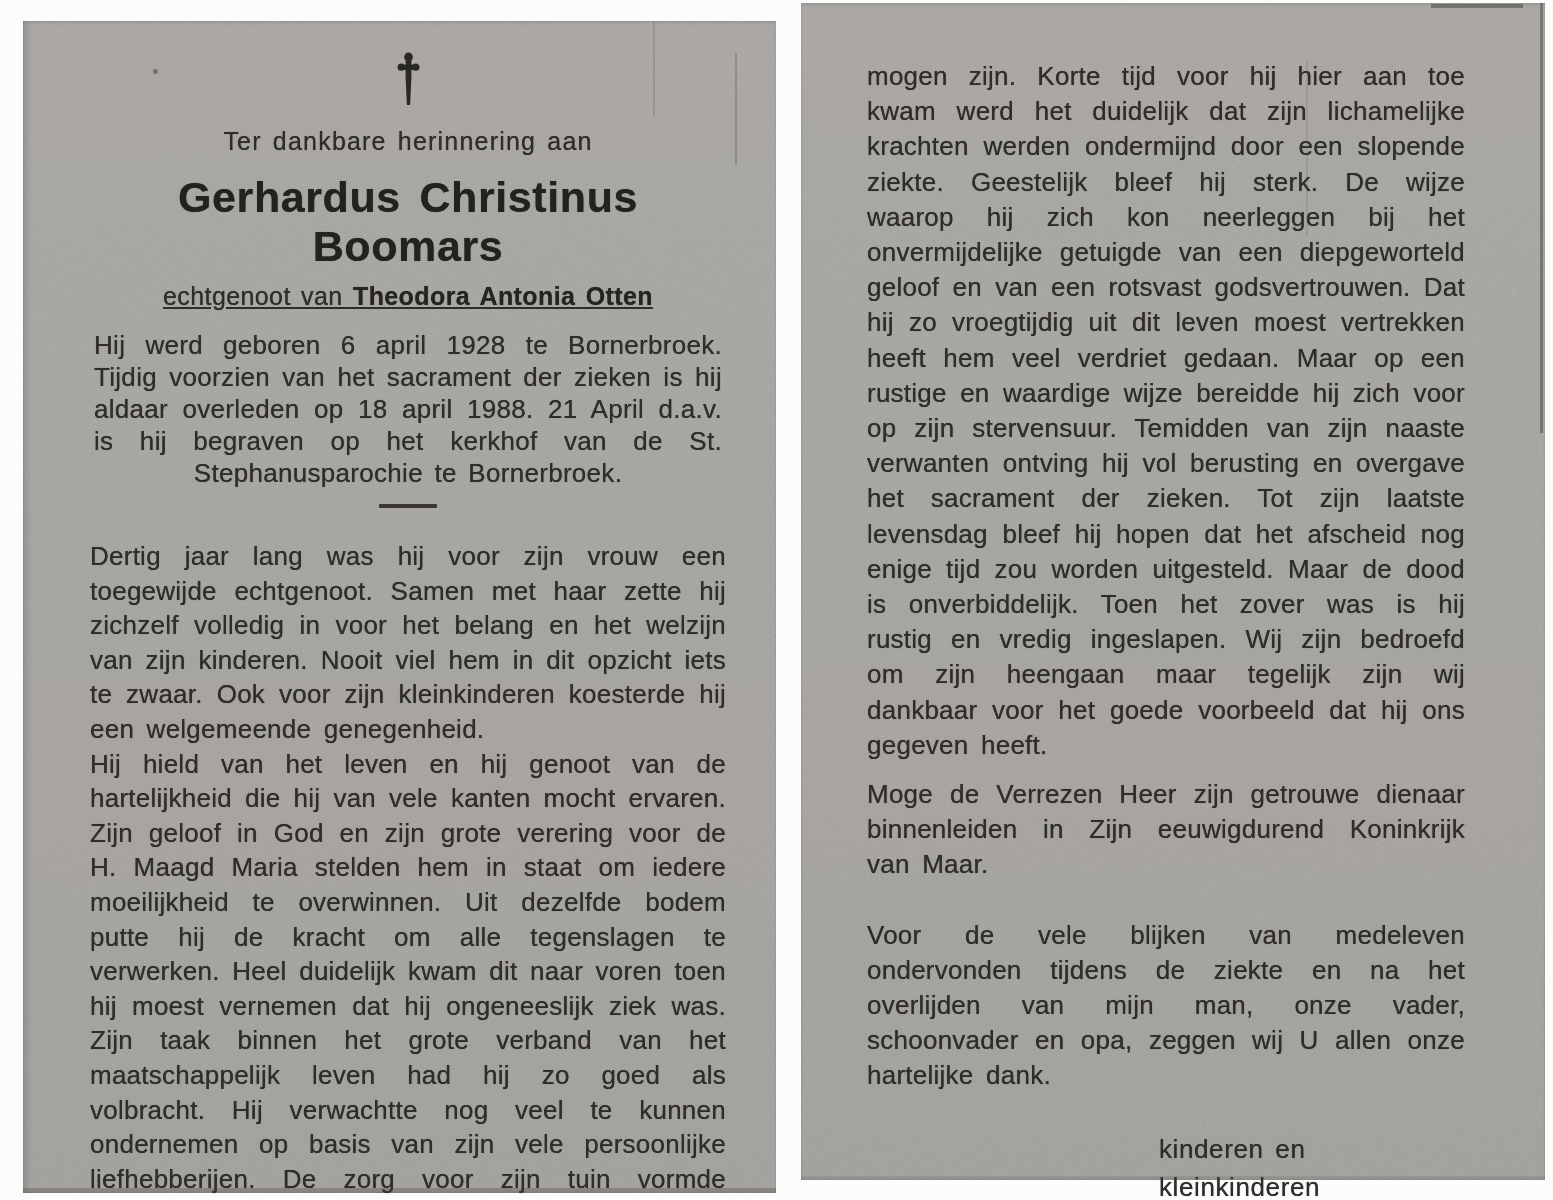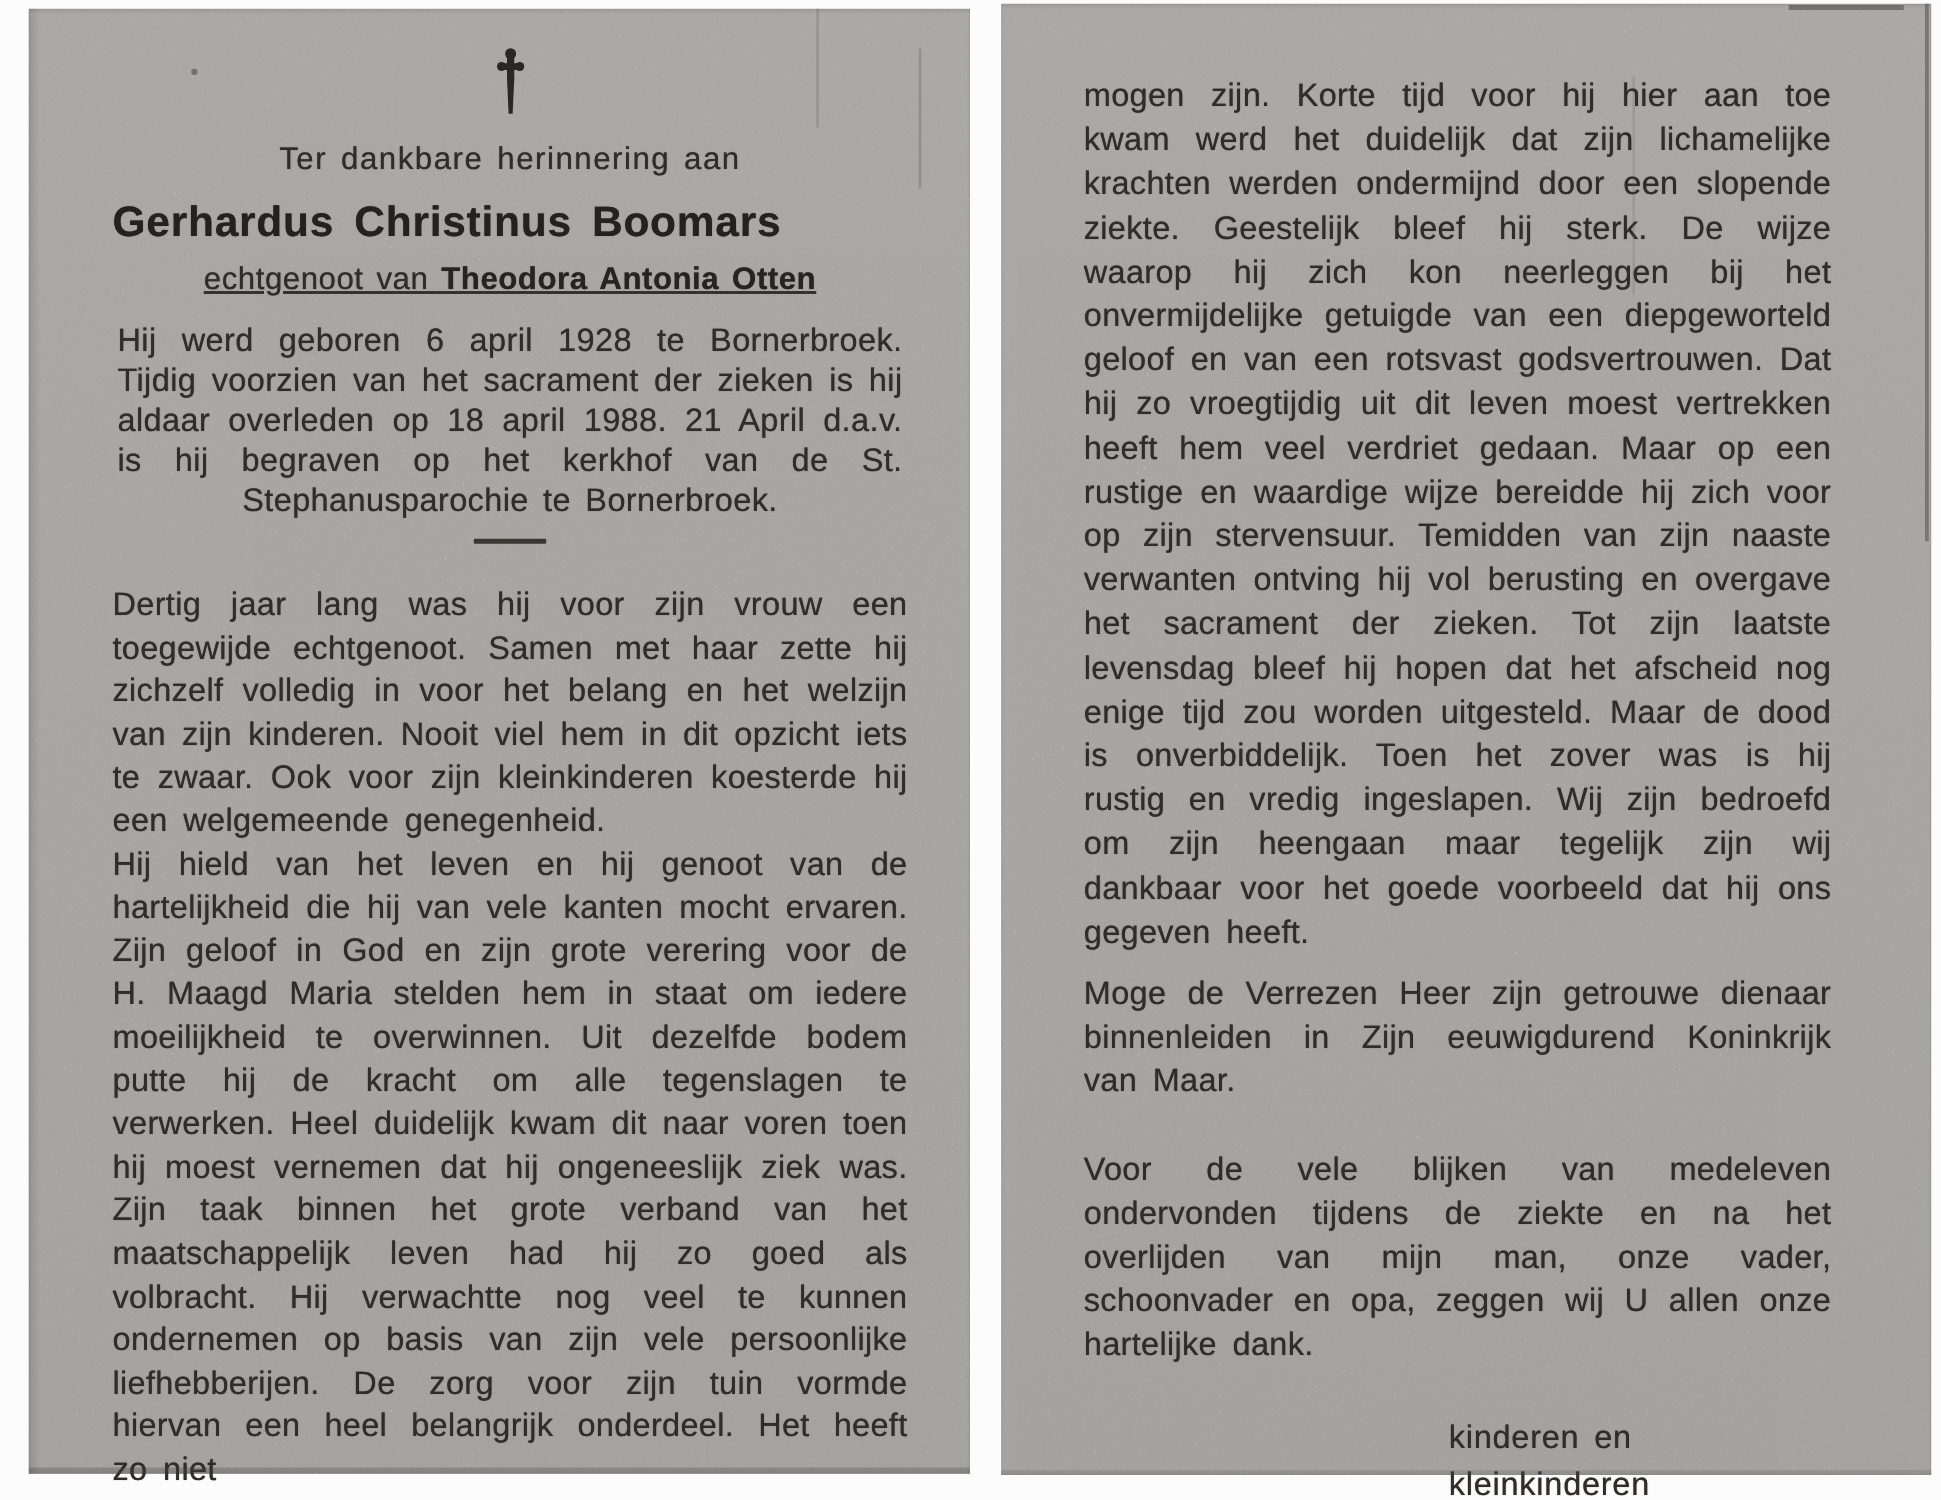--- a/index.html
+++ b/index.html
@@ -12,21 +12,21 @@
   .scan {
     position: relative;
     width: 1553px; height: 1200px;
   }
   .page {
     position: absolute;
     background: linear-gradient(180deg, #dbd8d4 0%, #d8d5d1 55%, #d4d1cd 100%);
     box-shadow: inset 0 2px 3px rgba(0,0,0,0.10), inset 0 -1px 2px rgba(0,0,0,0.08);
     color: #2f2d2a;
   }
-  .page-left  { left: 23px; top: 7px;  width: 753px; height: 1172px; }
+  .page-left  { left: 23px; top: 21px;  width: 753px; height: 1172px; }
   .page-right { left: 801px; top: 3px; width: 744px; height: 1177px; }
   .noise {
     position: absolute; left: 0; top: 0;
     width: 100%; height: 100%;
     pointer-events: none;
   }
   .content {
     position: relative;
     z-index: 2;
     text-shadow: 0 0 0.7px rgba(43,41,38,0.85);
@@ -39,21 +39,22 @@
 
   .intro {
     margin-top: 14px;
     text-align: center;
     font-size: 25px;
     letter-spacing: 1.2px;
     word-spacing: 3px;
   }
   .deceased-name {
     margin-top: 17px;
-    font-size: 34px;
+    text-align: center;
+    font-size: 43px;
     font-weight: bold;
     letter-spacing: 0.6px;
     word-spacing: 6px;
     color: #242220;
   }
   .spouse-line {
     margin-top: 11px;
     text-align: center;
     font-size: 25px;
     letter-spacing: 0.4px;

